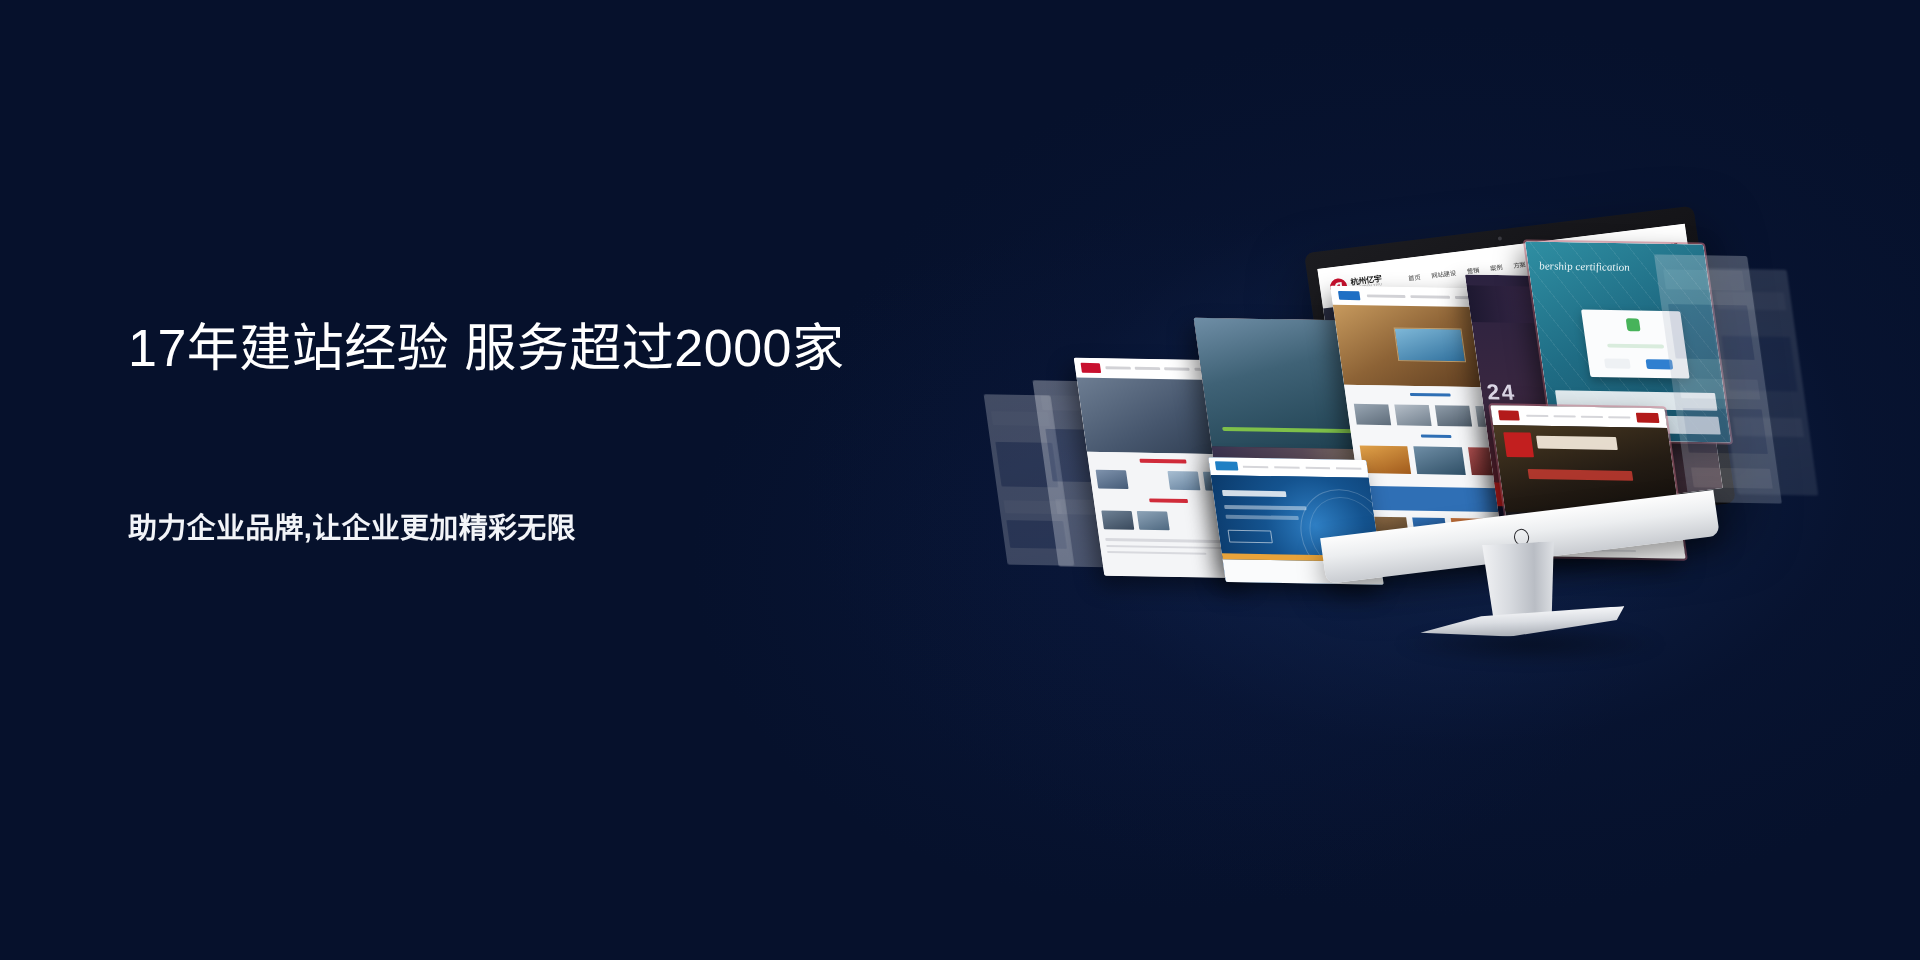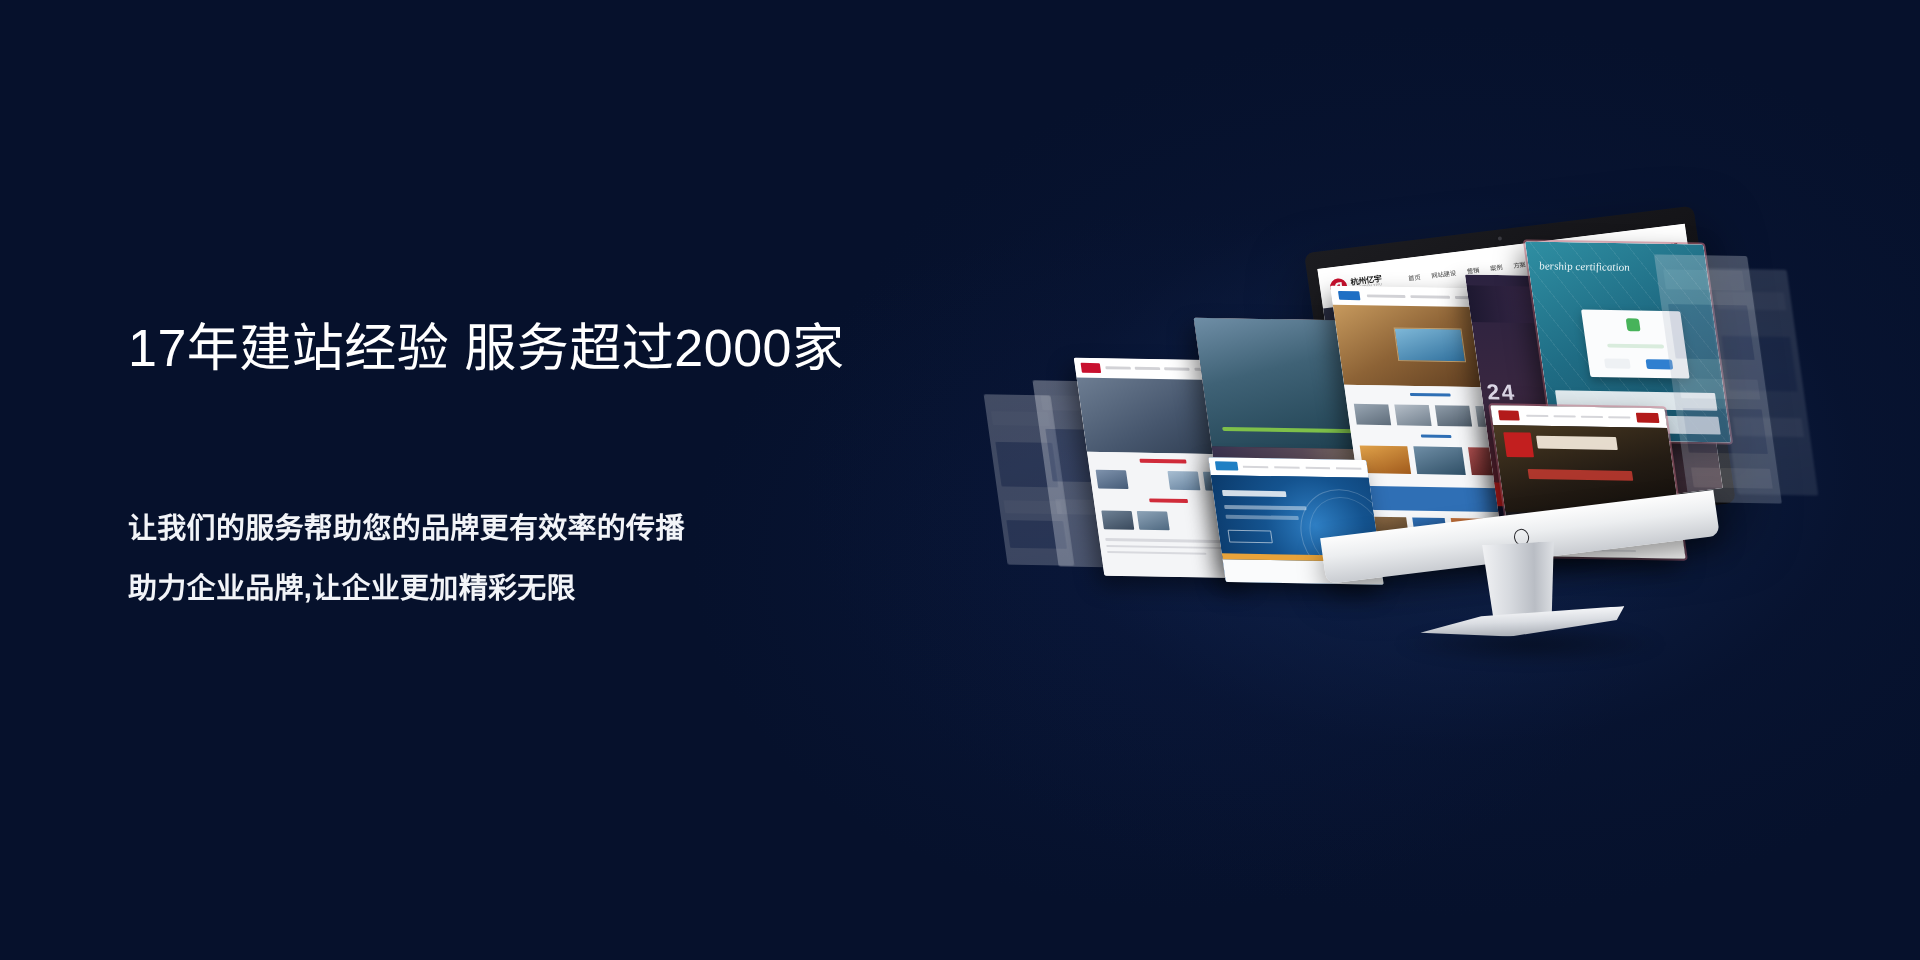--- a/index.html
+++ b/index.html
@@ -276,21 +276,20 @@
 <body>
 
 <div id="stage">
 
   <div class="bg-glow"></div>
 
   <div class="copy">
     <h1 class="headline">17年建站经验 服务超过2000家</h1>
 
     <div class="sub">
-      <div class="sub-line">让我们的服务帮助您的品牌更有效率的传播</div>
       <div class="sub-line">助力企业品牌,让企业更加精彩无限</div>
     </div>
   </div>
 
   <div class="monitor">
 
     <div class="screen-shell">
       <div class="screen-inner">
 
         <div class="site-nav">

